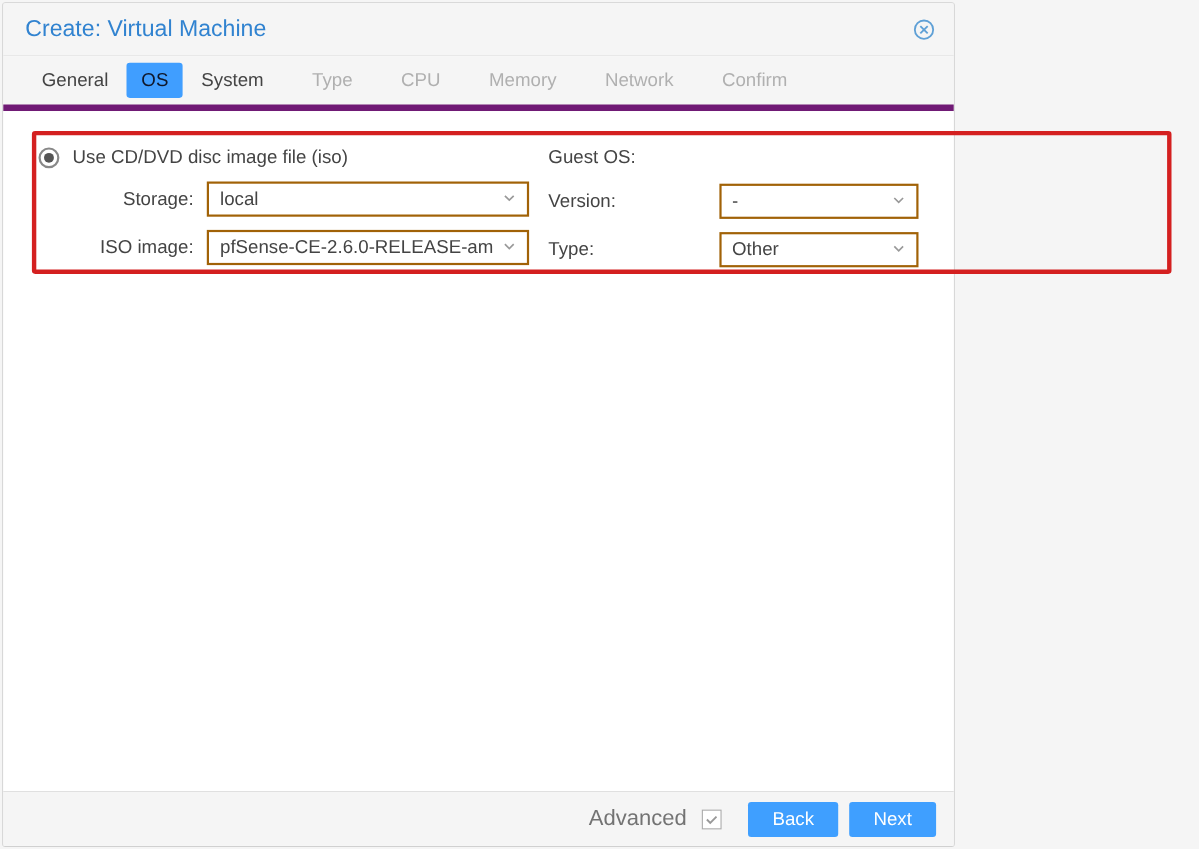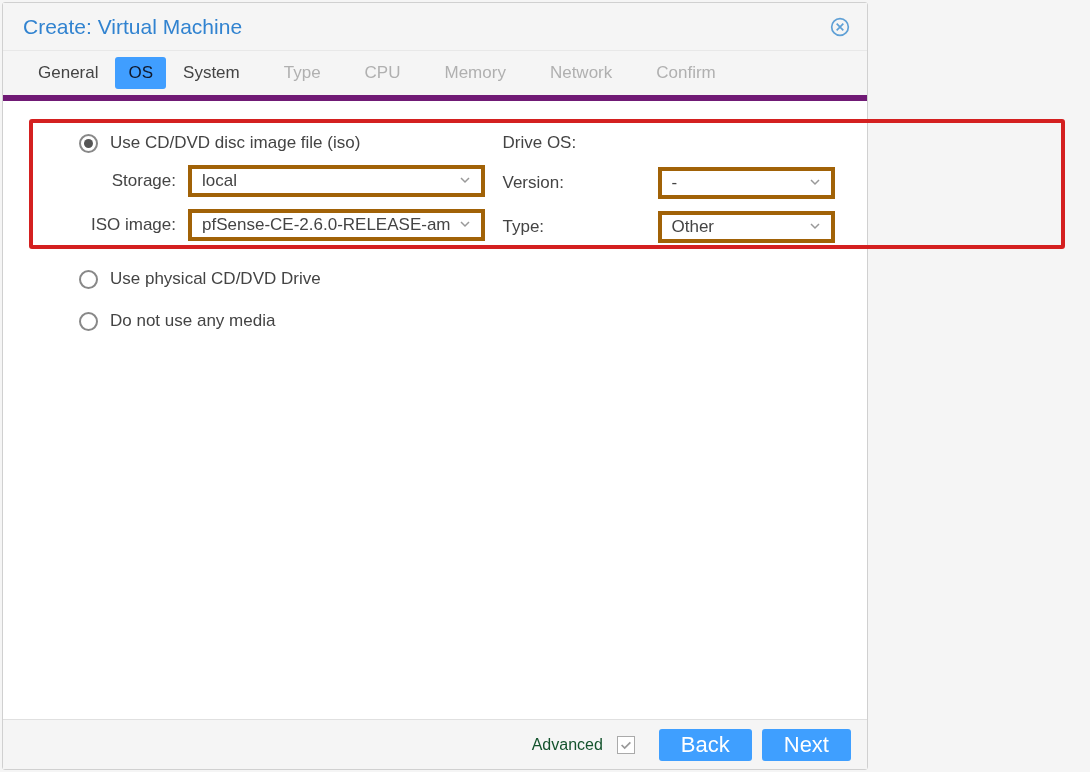--- a/index.html
+++ b/index.html
@@ -88,21 +88,20 @@
       pointer-events: none;
     }
     .form-area {
       padding: 8px 16px;
     }
     .radio-row {
       display: flex;
       align-items: center;
       gap: 12px;
       margin-bottom: 10px;
-      margin-left: 44px;
     }
     .radio-outer {
       width: 19px;
       height: 19px;
       border: 2px solid #888;
       border-radius: 50%;
       display: flex;
       align-items: center;
       justify-content: center;
       flex-shrink: 0;
@@ -142,21 +141,21 @@
     }
     .col-right .field-label {
       width: 155px;
       text-align: left;
       padding-left: 0;
     }
     .combo {
       flex: 1;
       max-width: 342px;
       height: 32px;
-      border: 4px solid #a16207;
+      border: 2px solid #a16207;
       background: #fff;
       display: flex;
       align-items: center;
       padding: 0 10px;
       font-size: 17px;
       color: #444;
       position: relative;
       cursor: pointer;
     }
     .combo-text { flex: 1; overflow: hidden; text-overflow: ellipsis; white-space: nowrap; }
@@ -177,42 +176,42 @@
       background: #f5f5f5;
       border-top: 1px solid #e0e0e0;
       height: 50px;
       display: flex;
       align-items: center;
       justify-content: flex-end;
       padding: 0 16px;
       gap: 10px;
     }
     .adv-label {
-      font-size: 16px;
-      color: #14532d;
+      font-size: 20px;
+      color: #737373;
       margin-right: 4px;
     }
     .checkbox {
       width: 18px;
       height: 18px;
       border: 1px solid #aaa;
       background: #fff;
       display: flex;
       align-items: center;
       justify-content: center;
       margin-right: 14px;
       cursor: pointer;
     }
     .checkbox svg { width: 14px; height: 14px; color: #999; }
     .btn {
       height: 32px;
       padding: 0 22px;
       border: none;
       border-radius: 3px;
-      font-size: 22px;
+      font-size: 17px;
       cursor: pointer;
     }
     .btn-back { background: #3f9fff; color: #fff; }
     .btn-next { background: #3f9fff; color: #fff; }
   </style>
 </head>
 <body>
 
 <div class="window">
   <div class="title-bar">
@@ -268,21 +267,21 @@
               <span class="combo-text">pfSense-CE-2.6.0-RELEASE-am</span>
               <span class="combo-arrow">
                 <svg width="12" height="12" viewBox="0 0 12 12">
                     <path d="M2 4 L6 8 L10 4" fill="none" stroke="currentColor" stroke-width="1.5"></path>
                   </svg>
               </span>
             </div>
           </div>
         </div>
         <div class="col col-right">
-          <div class="section-header">Drive OS:</div>
+          <div class="section-header">Guest OS:</div>
           <div class="field-row">
             <div class="field-label">Version:</div>
             <div class="combo">
               <span class="combo-text">-</span>
               <span class="combo-arrow">
                 <svg width="12" height="12" viewBox="0 0 12 12">
                     <path d="M2 4 L6 8 L10 4" fill="none" stroke="currentColor" stroke-width="1.5"></path>
                   </svg>
               </span>
             </div>
@@ -294,30 +293,20 @@
               <span class="combo-arrow">
                 <svg width="12" height="12" viewBox="0 0 12 12">
                     <path d="M2 4 L6 8 L10 4" fill="none" stroke="currentColor" stroke-width="1.5"></path>
                   </svg>
               </span>
             </div>
           </div>
         </div>
       </div>
 
-      <div class="radio-section">
-        <div class="radio-row">
-          <div class="radio-outer"></div>
-          <div class="radio-label">Use physical CD/DVD Drive</div>
-        </div>
-        <div class="radio-row">
-          <div class="radio-outer"></div>
-          <div class="radio-label">Do not use any media</div>
-        </div>
-      </div>
     </div>
 
     <div class="highlight-box"></div>
   </div>
 
   <div class="footer">
     <span class="adv-label">Advanced</span>
     <div class="checkbox">
       <svg viewBox="0 0 16 16">
         <path d="M3 8 L6.5 11.5 L13 5" fill="none" stroke="currentColor" stroke-width="2"></path>

